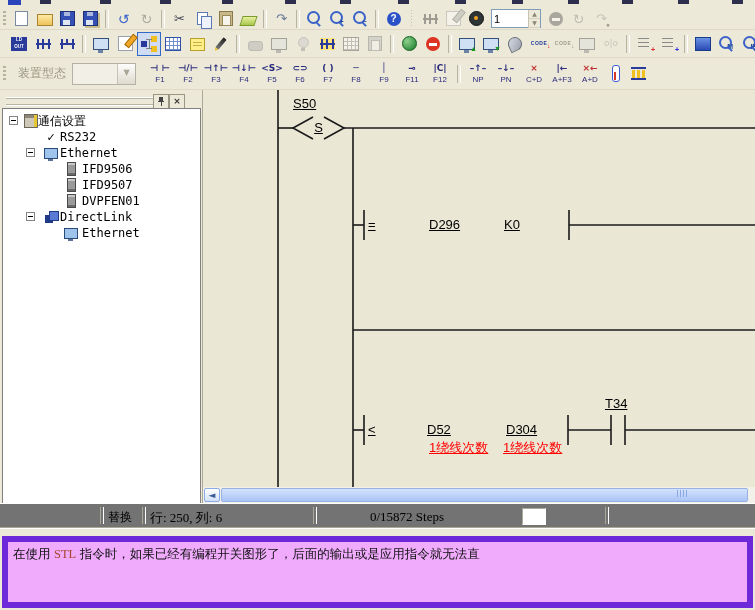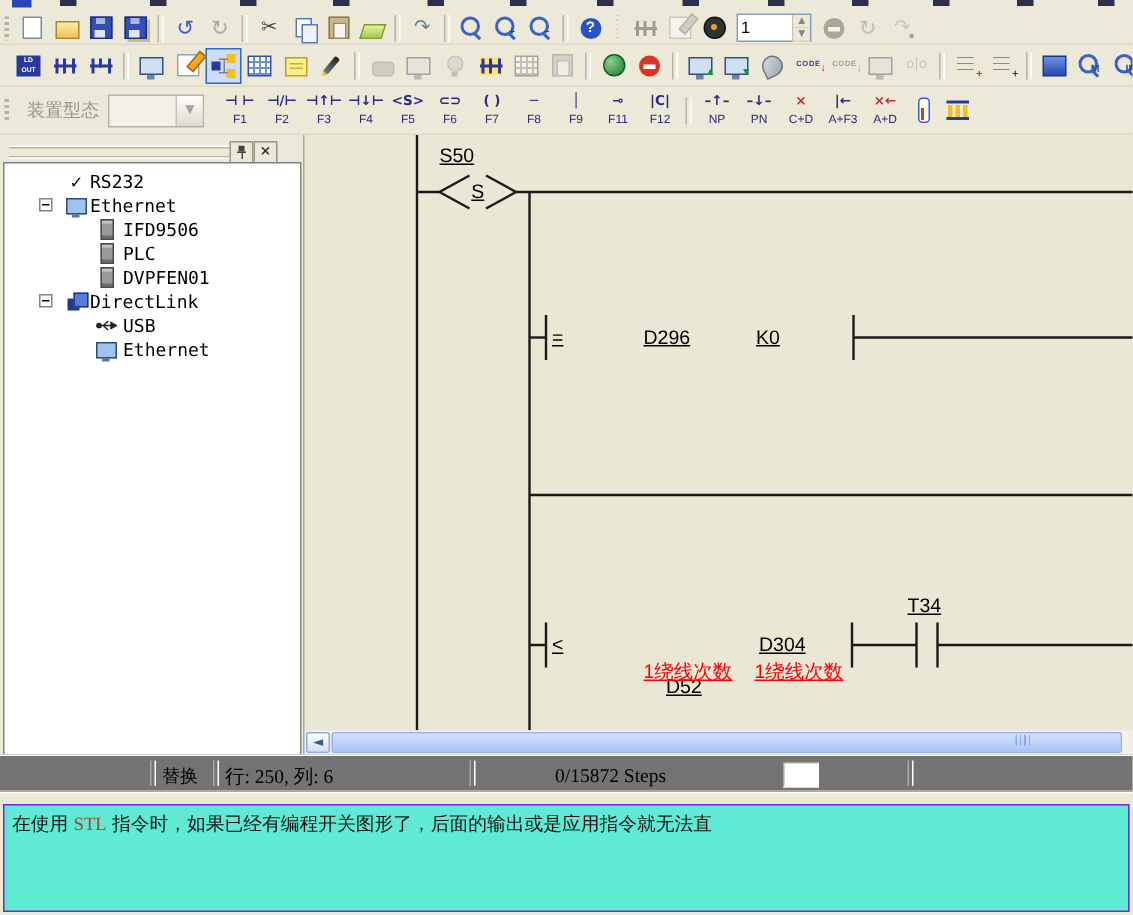--- a/index.html
+++ b/index.html
@@ -151,22 +151,22 @@
   #statusbar{position:absolute;left:0;top:503px;width:755px;height:24px;background:#737373;border-top:1px solid #fff;padding-left:26px;}
   .ssep{position:absolute;top:3px;width:2px;height:17px;border-left:1px solid #aca899;border-right:1px solid #fff;}
   .stext{position:absolute;top:5px;font:12px "Liberation Sans",sans-serif;color:#000;}
   .serif{font-family:"Liberation Serif",serif;font-size:13px;}
   #statebox{position:absolute;left:522px;top:4px;width:22px;height:15px;background:#fff;
             border:1px solid;border-color:#aca899 #fff #fff #aca899;}
 
   
   #splitter{position:absolute;left:0;top:527px;width:755px;height:9px;background:#ece9d8;
             border-top:1px solid #aca899;box-shadow:inset 0 1px 0 #fff;}
-  #msgpanel{position:absolute;left:2px;top:536px;width:751px;height:72px;background:#5eead4;
-            border:1px solid #6d28d9;box-sizing:border-box;overflow:hidden;}
+  #msgpanel{position:absolute;left:2px;top:536px;width:751px;height:72px;background:#f0abfc;
+            border:6px solid #6d28d9;box-sizing:border-box;overflow:hidden;}
   .msgline{margin:3px 0 0 5px;font:12.5px/19px "Liberation Sans",sans-serif;color:#111;white-space:nowrap;}
   .msgline .highlight{color:#a8442e;font-family:"Liberation Serif",serif;}
 </style>
 </head>
 <body>
 
 <div id="app">
 
   <div id="menustrip">
       <span class="bluebit"></span>
@@ -478,20 +478,27 @@
             <rect x="2" y="0" width="4" height="4" fill="#444"></rect>
               <rect x="1" y="4" width="6" height="1" fill="#444"></rect>
               <rect x="4" y="5" width="1" height="4" fill="#444"></rect>
           </svg>
         </span>
         <span class="dockbtn" id="closebtn">×</span>
       </div>
       <div id="treepanel">
           <div style="height: 4px;"></div>
           <div class="trow">
+            <span class="exp" style="left: 6px;"></span>
+            <span class="ticon" style="left: 20px;">
+              <span class="t-device"></span>
+            </span>
+            <span class="tlabel" style="left: 35px;">通信设置</span>
+          </div>
+          <div class="trow">
             <span class="ticon" style="left: 40px;">
               <span class="t-check">✓</span>
             </span>
             <span class="tlabel" style="left: 57px;">RS232</span>
           </div>
           <div class="trow">
             <span class="exp" style="left: 23px;"></span>
             <span class="ticon" style="left: 40px;">
               <span class="t-monitor"></span>
             </span>
@@ -500,48 +507,34 @@
           <div class="trow">
             <span class="ticon" style="left: 60px;">
               <span class="t-module"></span>
             </span>
             <span class="tlabel" style="left: 79px;">IFD9506</span>
           </div>
           <div class="trow">
             <span class="ticon" style="left: 60px;">
               <span class="t-module"></span>
             </span>
-            <span class="tlabel" style="left: 79px;">PLC</span>
+            <span class="tlabel" style="left: 79px;">IFD9507</span>
           </div>
           <div class="trow">
             <span class="ticon" style="left: 60px;">
               <span class="t-module"></span>
             </span>
             <span class="tlabel" style="left: 79px;">DVPFEN01</span>
           </div>
           <div class="trow">
             <span class="exp" style="left: 23px;"></span>
             <span class="ticon" style="left: 40px;">
               <span class="t-layers"></span>
             </span>
             <span class="tlabel" style="left: 57px;">DirectLink</span>
-          </div>
-          <div class="trow">
-            <span class="ticon" style="left: 60px;">
-              <svg width="14" height="10" viewBox="0 0 14 10">
-                <g stroke="#222" fill="#222">
-                  <line x1="1" y1="5" x2="10" y2="5"></line>
-                  <circle cx="2" cy="5" r="1.4"></circle>
-                  <line x1="5" y1="5" x2="8" y2="2"></line>
-                  <line x1="5" y1="5" x2="8" y2="8"></line>
-                  <path d="M10 3v4l3.5-2z"></path>
-                </g>
-              </svg>
-            </span>
-            <span class="tlabel" style="left: 79px;">USB</span>
           </div>
           <div class="trow">
             <span class="ticon" style="left: 60px;">
               <span class="t-monitor"></span>
             </span>
             <span class="tlabel" style="left: 79px;">Ethernet</span>
           </div>
         </div>
     </div>
 
@@ -567,21 +560,21 @@
           <line x1="422" y1="325" x2="422" y2="355"></line>
           <line x1="422" y1="340" x2="553" y2="340"></line>
         </g>
       </svg>
       <span class="lbl" style="left:90px;top:7px;">S50</span>
       <span class="lbl" style="left:103px;top:31px;width:25px;text-align:center;">S</span>
       <span class="lbl" style="left:165px;top:128px;">=</span>
       <span class="lbl" style="left:226px;top:128px;">D296</span>
       <span class="lbl" style="left:301px;top:128px;">K0</span>
       <span class="lbl" style="left:165px;top:333px;">&lt;</span>
-      <span class="lbl" style="left:241px;top:333px;margin-top:28px;">D52</span>
+      <span class="lbl" style="left:224px;top:333px;">D52</span>
       <span class="lbl" style="left:303px;top:333px;">D304</span>
       <span class="lbl red" style="left:226px;top:351px;">1绕线次数</span>
       <span class="lbl red" style="left:300px;top:351px;">1绕线次数</span>
       <span class="lbl" style="left:402px;top:307px;">T34</span>
     </div>
 
     <div id="hscroll">
       <span id="hsarrow">◄</span>
       <span id="hsthumb"></span>
       <span id="hsgrip"></span>

